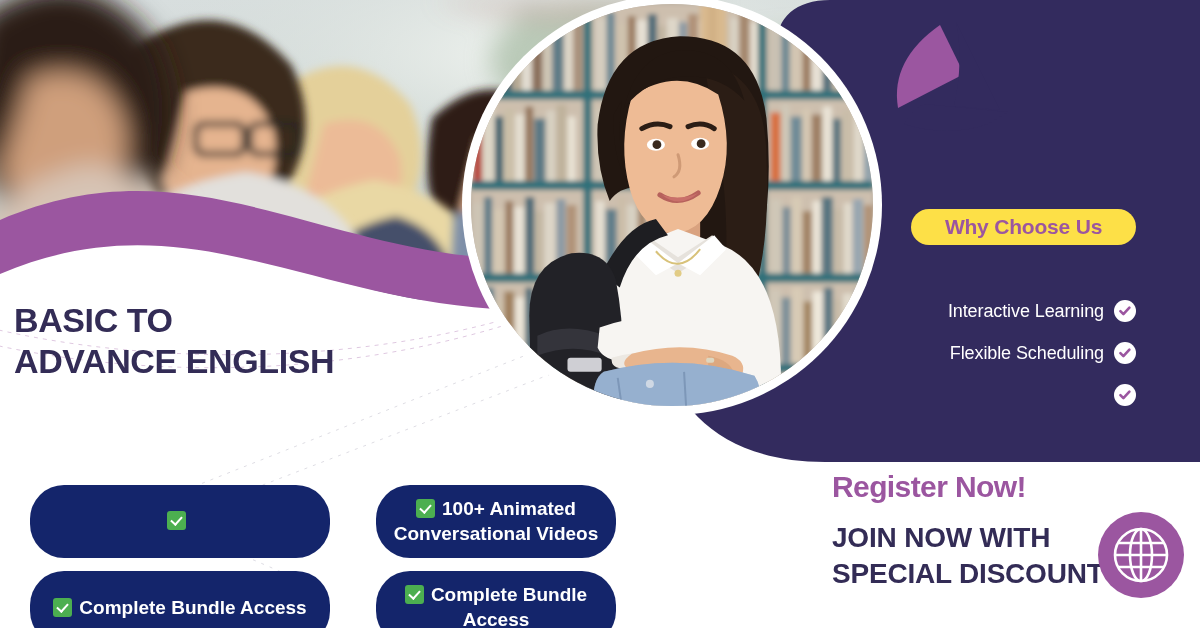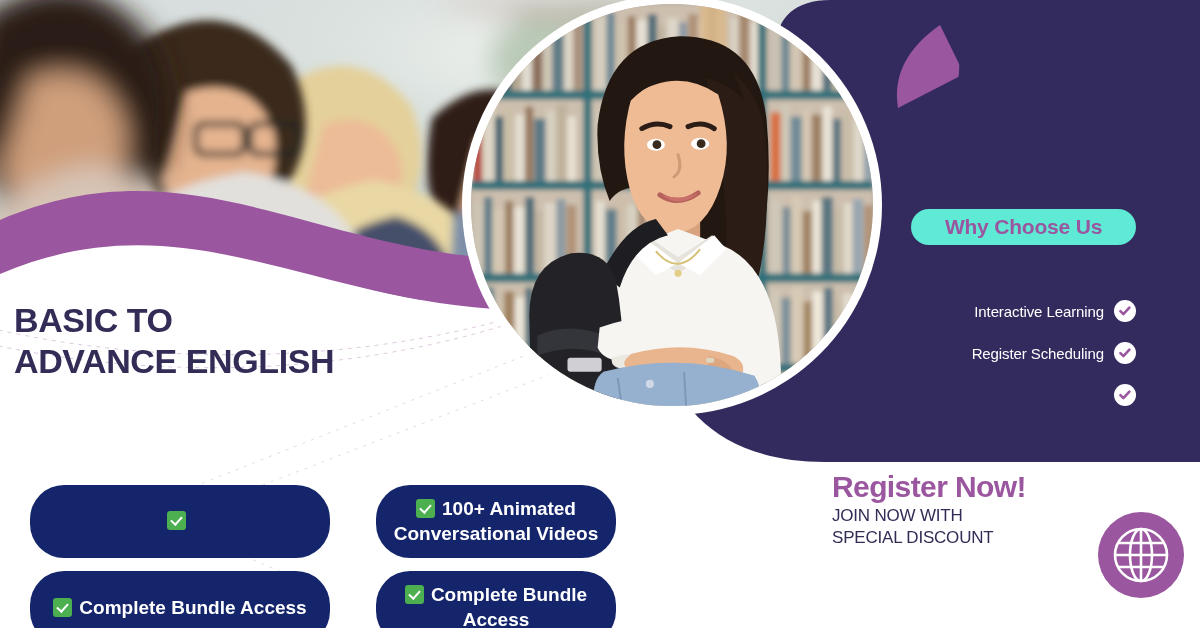--- a/index.html
+++ b/index.html
@@ -106,21 +106,21 @@
     letter-spacing:-0.4px;
     text-transform:uppercase;
     white-space:pre-line;
   }
 
   
   .why-badge {
     position:absolute;
     left:911px; top:209px;
     width:225px; height:36px;
-    background:#5eead4;
+    background:#fde047;
     border-radius:18px;
     display:flex;
     align-items:center;
     justify-content:center;
     z-index:10;
   }
   .why-badge span {
     color:#9B56A0;
     font-size:21px;
     font-weight:bold;
@@ -137,21 +137,21 @@
     gap:20px;
     align-items:flex-end;
   }
   .benefit-row {
     display:flex;
     align-items:center;
     gap:10px;
   }
   .benefit-label {
     color:#ffffff;
-    font-size:15px;
+    font-size:18px;
     letter-spacing:-0.1px;
     white-space:nowrap;
   }
   .benefit-check {
     width:22px; height:22px;
     border-radius:50%;
     background:#ffffff;
     display:flex;
     align-items:center;
     justify-content:center;
@@ -211,24 +211,24 @@
     z-index:10;
   }
   .register-title {
     color:#9B56A0;
     font-size:30px;
     font-weight:bold;
     letter-spacing:-0.6px;
     line-height:1.1;
   }
   .register-sub {
-    margin-top:2px;
+    margin-top:17px;
     color:#332C56;
-    font-size:17px;
-    font-weight:normal;
+    font-size:28px;
+    font-weight:bold;
     line-height:1.28;
     letter-spacing:-0.2px;
     text-transform:uppercase;
     white-space:pre-line;
   }
   .globe {
     position:absolute;
     left:1098px; top:512px;
     width:86px; height:86px;
     z-index:11;
@@ -606,21 +606,21 @@
     <div class="benefit-row">
       <span class="benefit-label">Interactive Learning</span>
       <span class="benefit-check">
         <svg width="14" height="14" viewBox="0 0 14 14">
           <path d="M2.4 7.2 L5.4 10.2 L11.4 3.6" stroke="#9B56A0" stroke-width="2.6" fill="none" stroke-linecap="round" stroke-linejoin="round"></path>
         </svg>
       </span>
     </div>
 
     <div class="benefit-row">
-      <span class="benefit-label">Register Scheduling</span>
+      <span class="benefit-label">Flexible Scheduling</span>
       <span class="benefit-check">
         <svg width="14" height="14" viewBox="0 0 14 14">
           <path d="M2.4 7.2 L5.4 10.2 L11.4 3.6" stroke="#9B56A0" stroke-width="2.6" fill="none" stroke-linecap="round" stroke-linejoin="round"></path>
         </svg>
       </span>
     </div>
 
     <div class="benefit-row">
       <span class="benefit-check">
         <svg width="14" height="14" viewBox="0 0 14 14">

